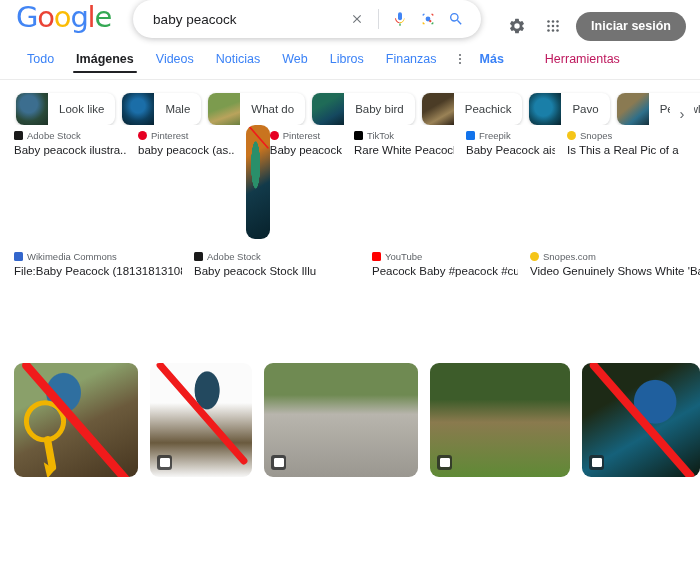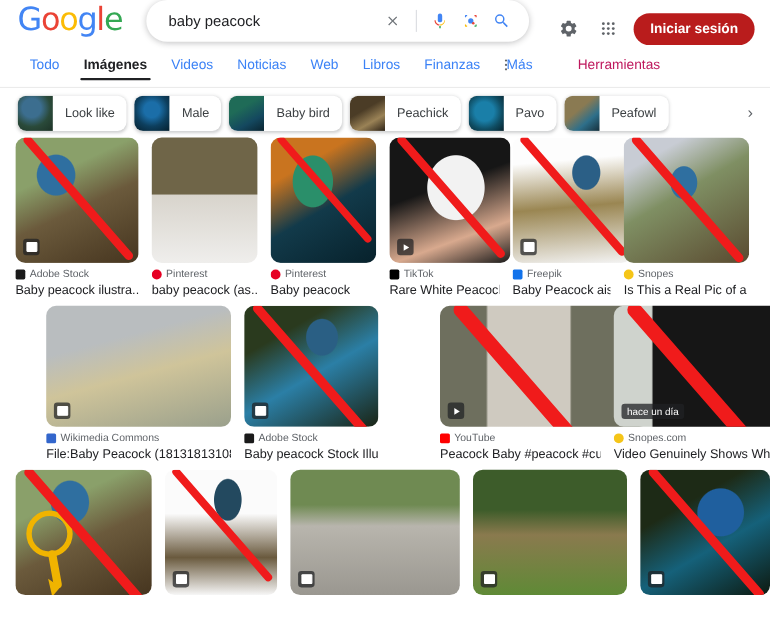--- a/index.html
+++ b/index.html
@@ -69,21 +69,21 @@
   .header-right {
     position: absolute;
     right: 14px;
     top: 0;
     height: 52px;
     display: flex;
     align-items: center;
     gap: 10px;
   }
   .signin-btn {
-    background: #b91c1c;
+    background: #737373;
     color: #fff;
     border: none;
     border-radius: 18px;
     height: 29px;
     padding: 0 15px;
     font-size: 12.5px;
     font-weight: bold;
     cursor: pointer;
     font-family: "Liberation Sans", sans-serif;
     white-space: nowrap;
@@ -112,38 +112,38 @@
     font-weight: bold;
   }
   .navtab.active::after {
     content: "";
     position: absolute;
     left: 8px; right: 8px; bottom: 0;
     height: 2.5px;
     background: #202124;
     border-radius: 2px;
   }
-  .navtab.more { display: flex; align-items: center; gap: 0; }
+  .navtab.more { display: flex; align-items: center; gap: 19px; font-weight: bold; }
   .dots3 {
     display: inline-flex; flex-direction: column; gap: 2px;
   }
   .dots3 i { width: 2px; height: 2px; background: #5f6368; border-radius: 50%; display:block; }
   .tools {
     font-size: 12.5px;
     color: #be185d;
     padding: 0 11px 7px 30px;
     cursor: pointer;
     white-space: nowrap;
   }
 
   
   .chiprow {
     height: 45px;
     display: flex;
-    align-items: center;
+    align-items: flex-end;
     gap: 7px;
     padding: 0 16px;
     position: relative;
     overflow: hidden;
   }
   .chip {
     display: flex;
     align-items: center;
     height: 32px;
     border-radius: 8px;
@@ -182,21 +182,20 @@
     position: relative;
   }
   .gridrow {
     display: flex;
     gap: 12px;
     margin-bottom: 7px;
     align-items: flex-start;
   }
   .card {
     display: flex;
-    flex-direction: column;
     cursor: pointer;
     flex: 0 0 auto;
   }
   .thumb {
     position: relative;
     border-radius: 9px;
     overflow: hidden;
     background: #f1f3f4;
   }
   .badge-img, .badge-play {
@@ -357,20 +356,24 @@
 
   <div class="chip">
       <div class="chip-thumb" style="background-image: radial-gradient(circle at 40% 35%, rgb(60, 110, 143) 0px, rgb(60, 110, 143) 30%, rgb(42, 74, 58) 60%, rgb(29, 50, 38) 100%);"></div>
       <div class="chip-label">Look like</div>
     </div>
     <div class="chip">
       <div class="chip-thumb" style="background-image: radial-gradient(circle at 50% 40%, rgb(27, 110, 168) 0px, rgb(27, 110, 168) 28%, rgb(13, 63, 94) 60%, rgb(6, 32, 46) 100%);"></div>
       <div class="chip-label">Male</div>
     </div>
     <div class="chip">
+      <div class="chip-thumb" style="background-image: linear-gradient(160deg, rgb(124, 155, 78) 0px, rgb(124, 155, 78) 45%, rgb(185, 163, 92) 70%, rgb(106, 128, 64) 100%);"></div>
+      <div class="chip-label">What do</div>
+    </div>
+    <div class="chip">
       <div class="chip-thumb" style="background-image: linear-gradient(150deg, rgb(31, 107, 87) 0px, rgb(31, 107, 87) 35%, rgb(20, 72, 95) 70%, rgb(10, 36, 48) 100%);"></div>
       <div class="chip-label">Baby bird</div>
     </div>
     <div class="chip">
       <div class="chip-thumb" style="background-image: linear-gradient(150deg, rgb(75, 60, 38) 0px, rgb(75, 60, 38) 40%, rgb(154, 130, 86) 70%, rgb(46, 35, 23) 100%);"></div>
       <div class="chip-label">Peachick</div>
     </div>
     <div class="chip">
       <div class="chip-thumb" style="background-image: radial-gradient(circle at 45% 45%, rgb(26, 127, 168) 0px, rgb(26, 127, 168) 35%, rgb(15, 77, 99) 65%, rgb(7, 34, 44) 100%);"></div>
       <div class="chip-label">Pavo</div>
@@ -463,21 +466,21 @@
         <div class="meta">
           <div class="src">
             <span class="favicon" style="background: rgb(245, 197, 24); border-radius: 50%;"></span>
             <span>Snopes</span>
           </div>
           <div class="title">Is This a Real Pic of a Baby P...</div>
         </div>
       </div>
     </div>
     <div class="gridrow">
-      <div class="card" style="width: 168px; margin-left: 28px;">
+      <div class="card" style="width: 168px;">
         <div class="thumb" style="width: 168px; height: 110px; background: linear-gradient(165deg, rgb(185, 189, 191) 0px, rgb(185, 189, 191) 30%, rgb(207, 196, 154) 55%, rgb(154, 160, 140) 100%);">
           <div class="badge-img"></div>
         </div>
         <div class="meta">
           <div class="src">
             <span class="favicon" style="background: rgb(51, 102, 204);"></span>
             <span>Wikimedia Commons</span>
           </div>
           <div class="title">File:Baby Peacock (18131813108)....</div>
         </div>

